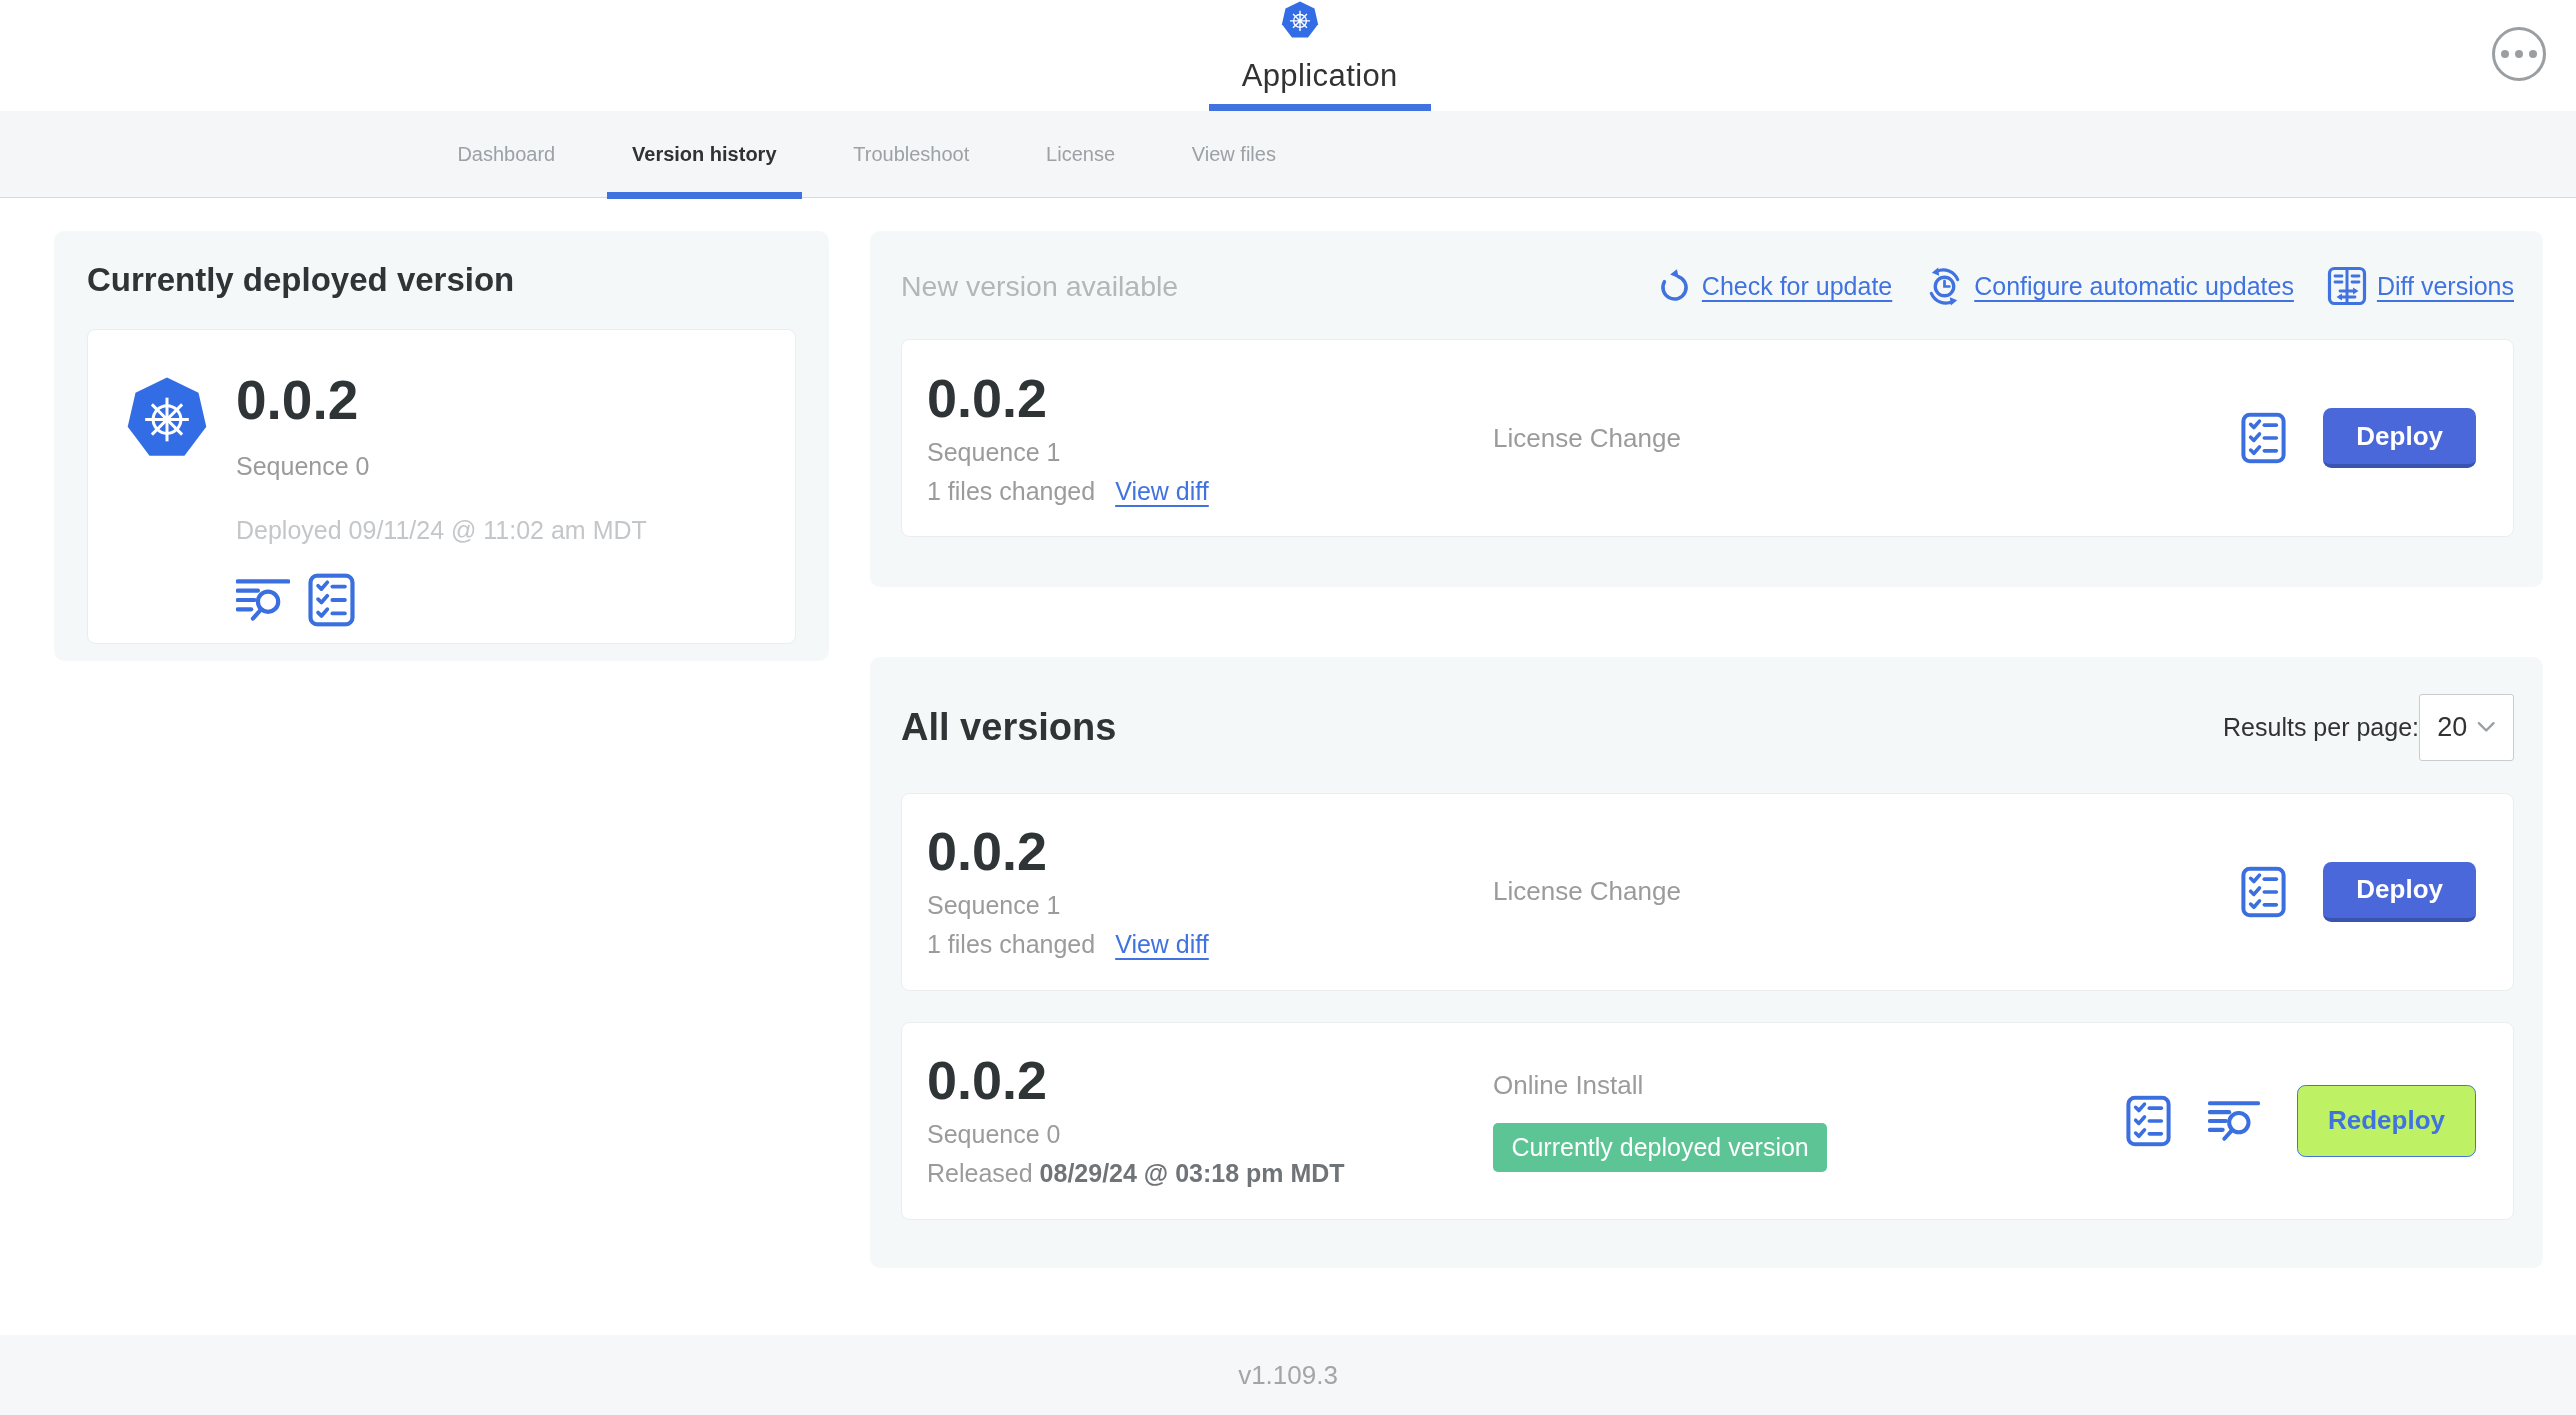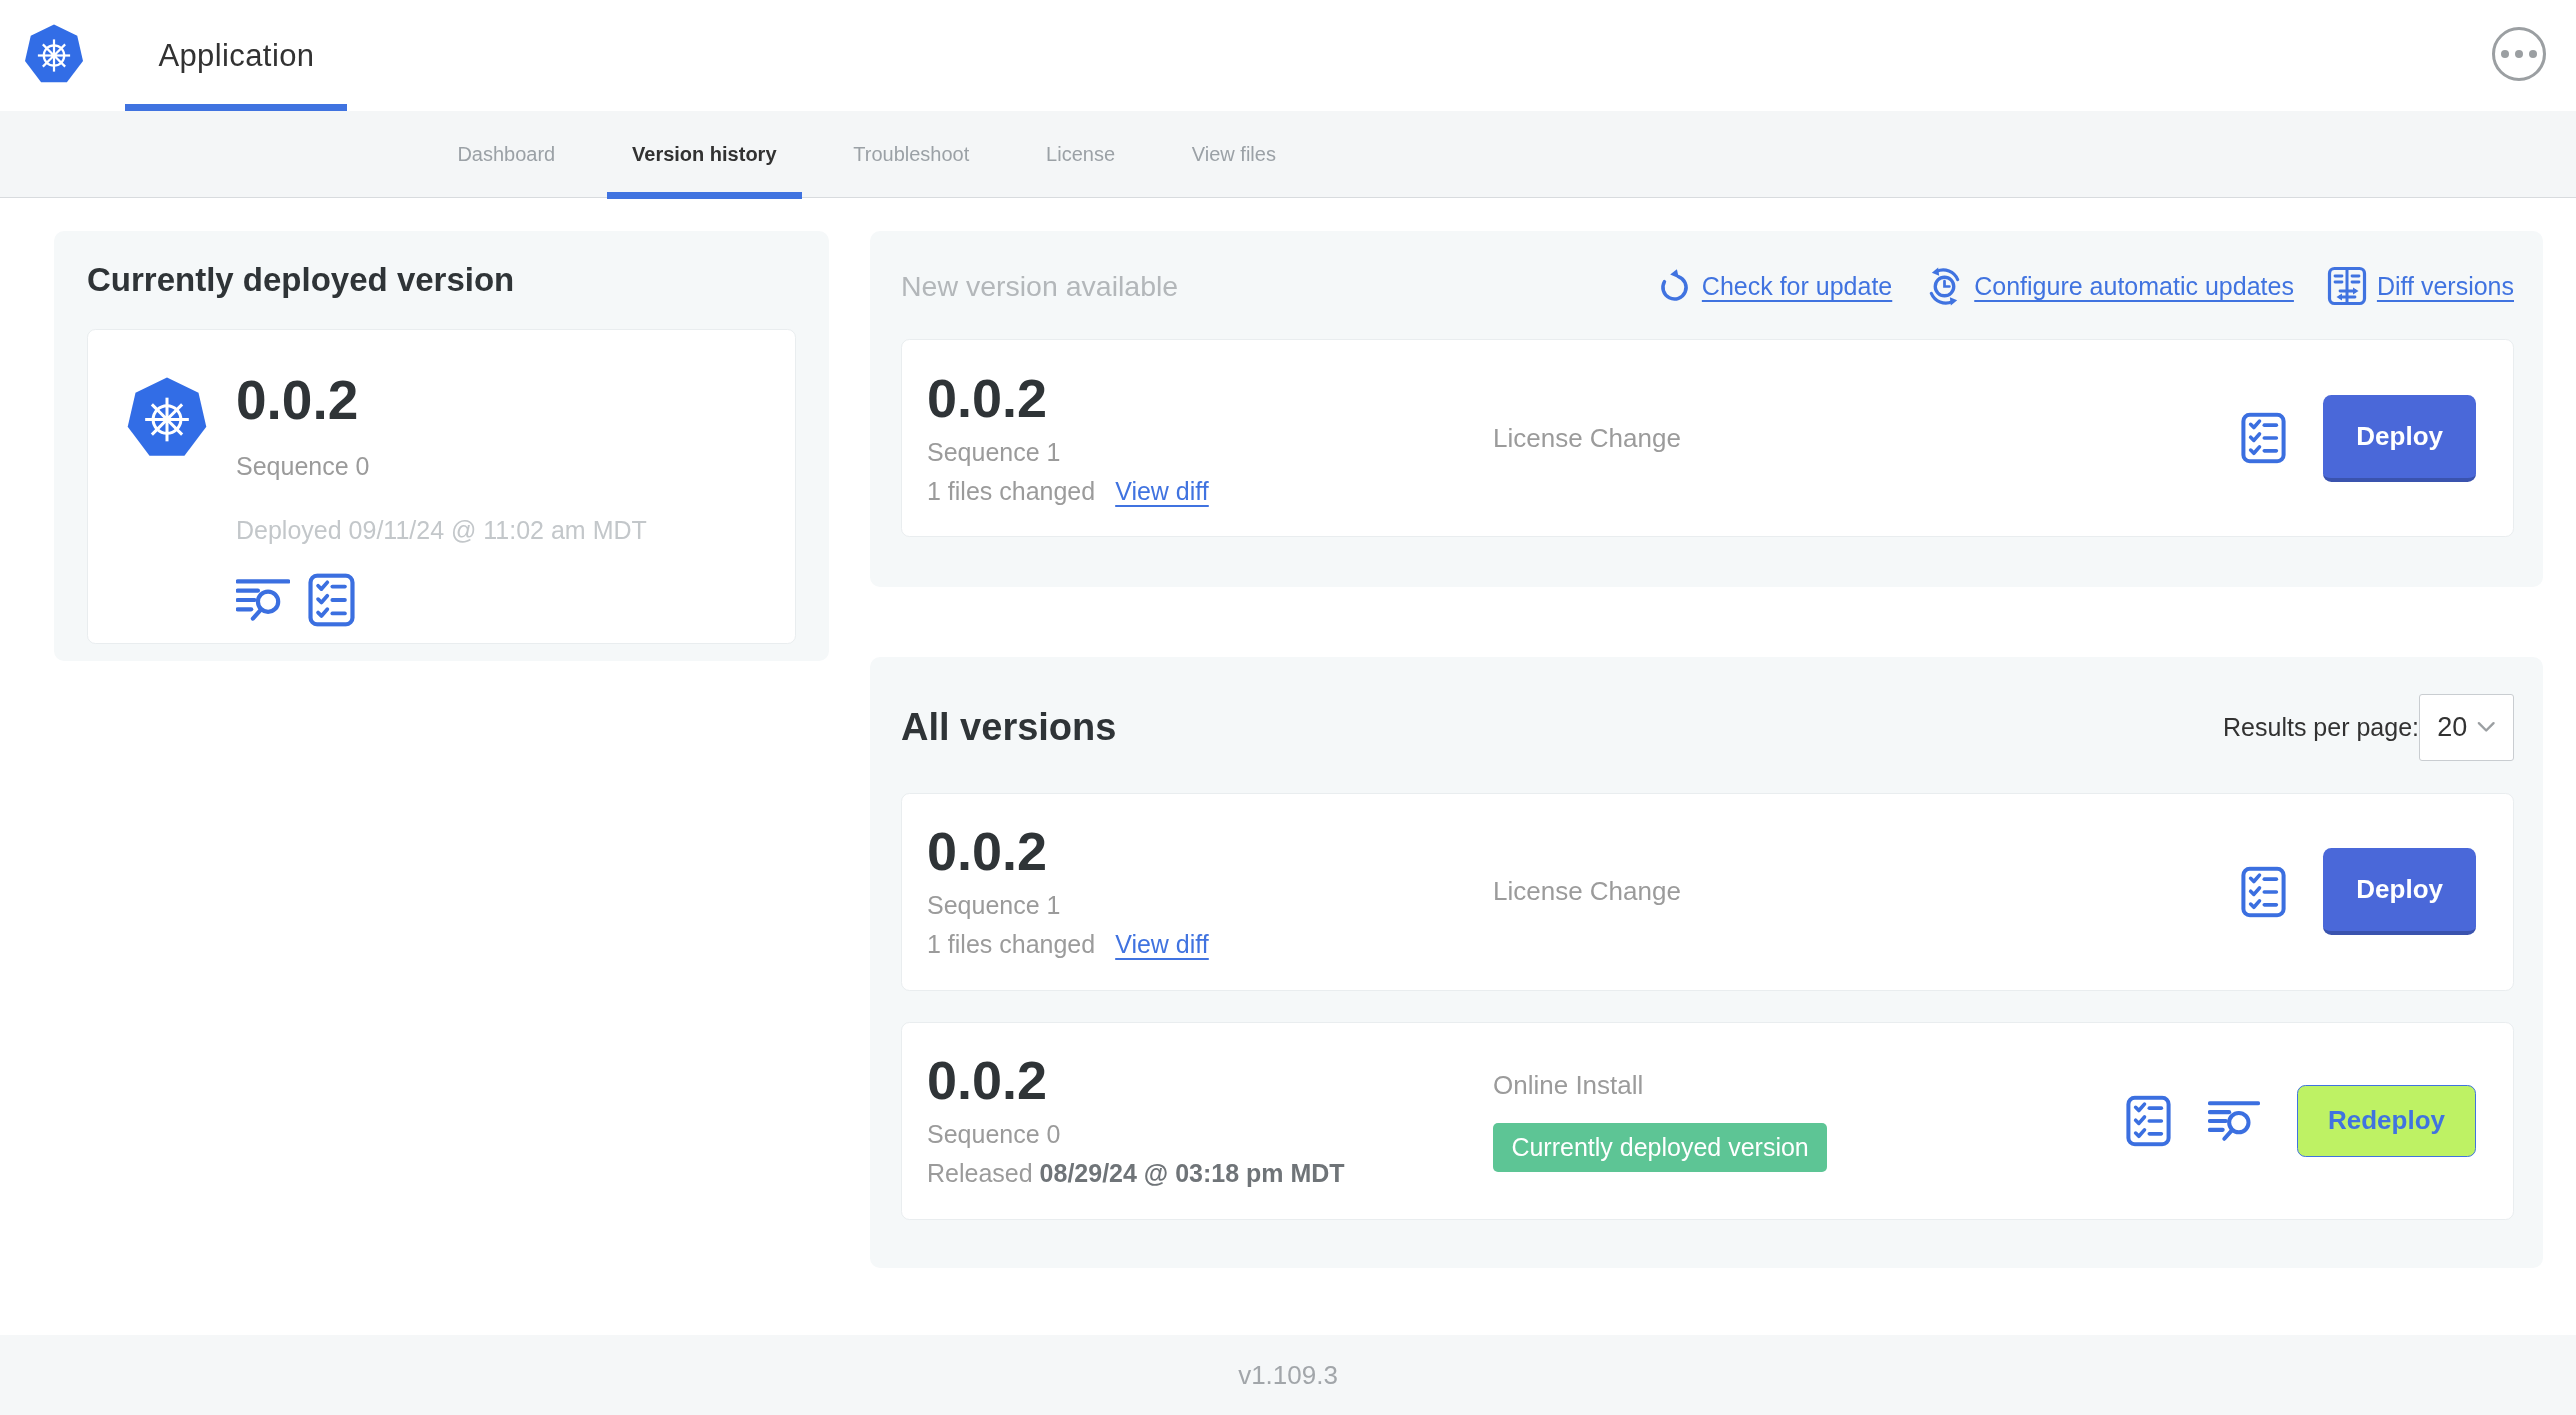--- a/index.html
+++ b/index.html
@@ -1,21 +1,21 @@
 <!DOCTYPE html>
 <html style="font-size:13.4px"><head>
 <meta charset="utf-8">
 <style>
   * { margin:0; padding:0; box-sizing:border-box; }
   html,body { background:#ffffff; }
   body { font-family:"Liberation Sans", sans-serif; color:#323232; }
   .screen { position:relative; width:2576px; height:1415px; background:#ffffff; overflow:hidden; }
 
   
-  .topbar { position:relative; height:111px; background:#ffffff; display:flex; align-items:center; padding-left:23.4px; }
+  .topbar { position:relative; height:111px; background:#ffffff; display:flex; align-items:center; padding-left:23.4px;flex-direction:column; }
   .k8s-logo-sm { width:62px; height:67px; }
   .app-tab { position:relative; height:100%; display:flex; align-items:center; margin-left:40px; padding:0 33px; cursor:pointer; }
   .app-tab-label { font-size:31px; font-weight:500; color:#323232; letter-spacing:0.4px; }
   .app-tab-underline { position:absolute; left:0; right:0; bottom:0; height:6.7px; background:#4073e0; }
   .overflow-btn { position:absolute; right:30px; top:27px; width:54px; height:54px; border-radius:50%; border:3.3px solid #9b9fa2; display:flex; align-items:center; justify-content:center; gap:5.9px; background:#fff; cursor:pointer; }
   .overflow-btn .dot { width:8.4px; height:8.4px; border-radius:50%; background:#9b9fa2; }
 
   
   .subnav { height:87px; background:#f4f6f7; border-bottom:1.7px solid #d8dbde; display:flex; align-items:stretch; padding-left:419px; }
   .subtab { position:relative; display:flex; align-items:center; padding:0 25px; margin:0 13.4px; font-size:20px; color:#9ba1a6; cursor:pointer; white-space:nowrap; }
@@ -54,21 +54,21 @@
   .vr-left { flex:0 0 566px; }
   .vr-version { font-size:54px; font-weight:700; color:#2f3437; line-height:1.0; }
   .vr-seq { font-size:25px; color:#9b9b9b; margin-top:13.4px; }
   .vr-files { font-size:25px; color:#9b9b9b; margin-top:10px; display:flex; align-items:baseline; gap:20px; }
   .view-diff { color:#4073e0; font-weight:500; text-decoration:underline; text-underline-offset:5px; cursor:pointer; }
   .vr-mid { flex:1; display:flex; flex-direction:column; justify-content:center; gap:22px; }
   .vr-source { font-size:26px; color:#9b9b9b; font-weight:500; }
   .deployed-badge { align-self:flex-start; background:#5dc595; color:#ffffff; font-size:25px; font-weight:500; padding:10px 18.4px; border-radius:5px; }
   .vr-right { flex:none; display:flex; align-items:center; gap:37px; }
 
-  .btn-primary { background:#4a68d9; border:none; border-bottom:4.2px solid #3a53ae; color:#ffffff; font-size:26px; font-weight:700; font-family:inherit; padding:0 33px; height:87px; border-radius:8.4px; cursor:pointer; }
+  .btn-primary { background:#4a68d9; border:none; border-bottom:4.2px solid #3a53ae; color:#ffffff; font-size:26px; font-weight:700; font-family:inherit; padding:0 33px; height:60px; border-radius:8.4px; cursor:pointer; }
   .btn-outline { background:#bef264; border:1.7px solid #4073e0; color:#4073e0; font-size:26px; font-weight:700; font-family:inherit; padding:0 30px; height:72px; border-radius:8.4px; cursor:pointer; }
 
   
   .allver-panel { margin-top:70px; padding:25px 29px 54px 31px; height:611px; }
   .allver-head { display:flex; align-items:center; margin-bottom:32px; }
   .allver-title { font-size:38px; font-weight:700; color:#2f3437; margin-top:11.7px; }
   .per-page { margin-left:auto; display:flex; align-items:center; margin-top:11.7px; }
   .per-page-label { font-size:25px; color:#323232; }
   .per-page-select { width:95px; height:67px; background:#ffffff; border:1.7px solid #c9cdd1; border-radius:3px; display:flex; align-items:center; justify-content:center; gap:10px; font-size:27px; color:#323232; cursor:pointer; }
   .rows-gap { margin-top:31px; }

